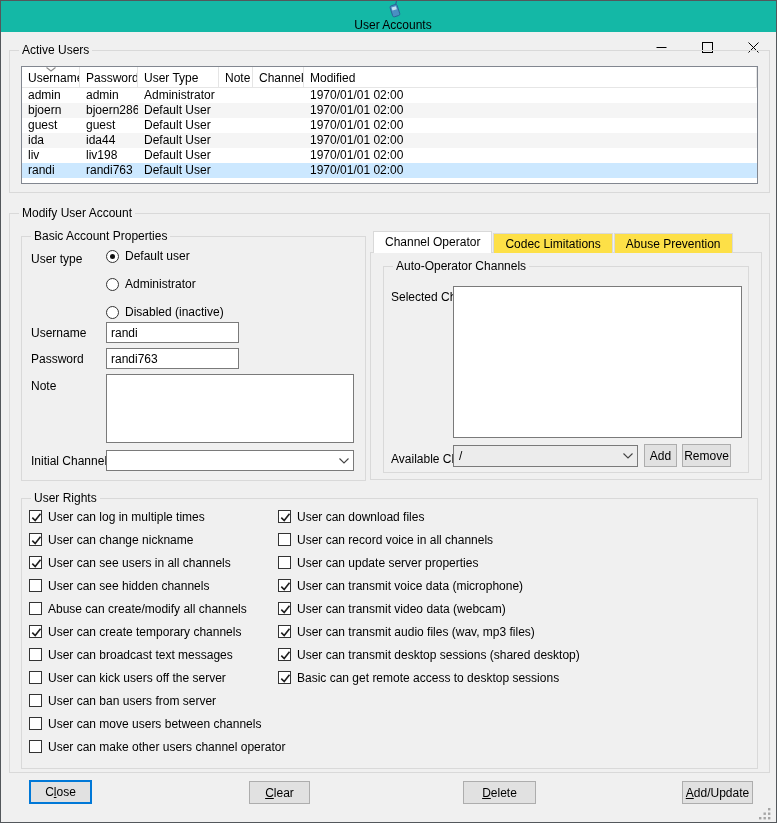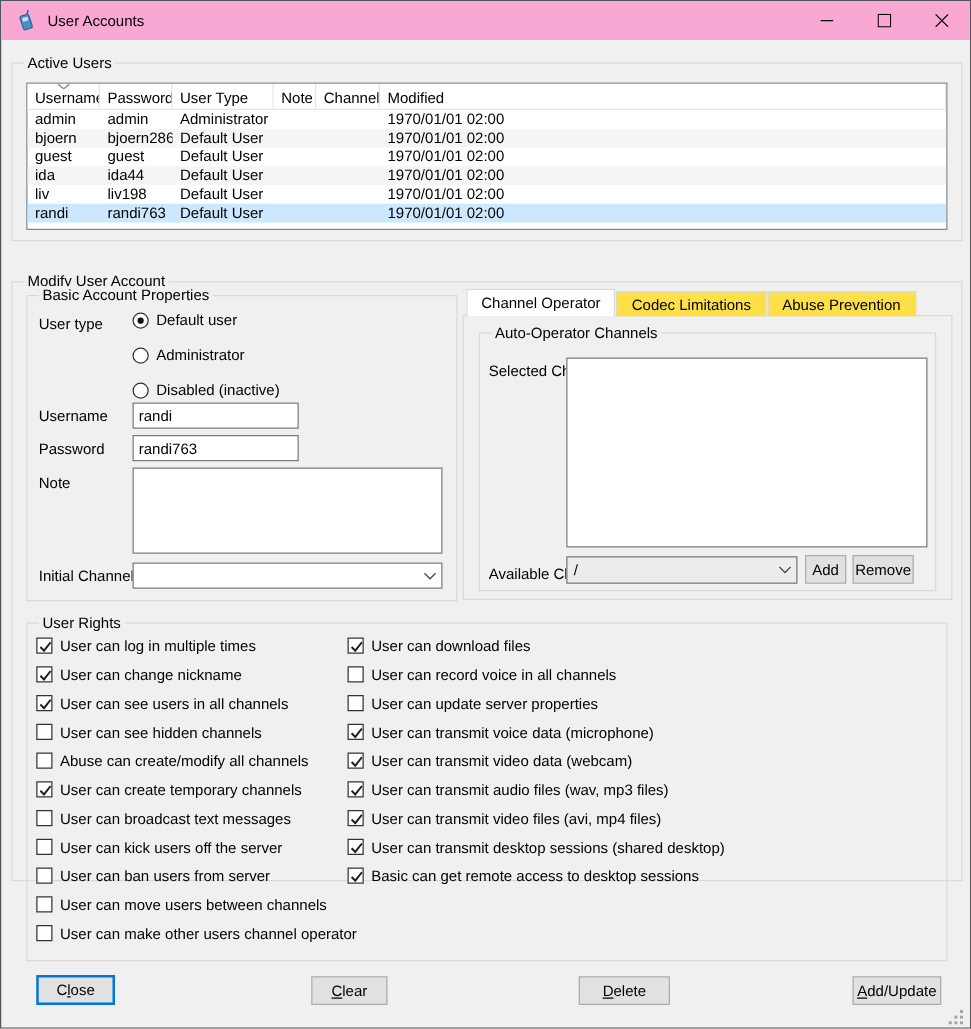--- a/index.html
+++ b/index.html
@@ -3,34 +3,34 @@
 <meta charset="utf-8">
 <style>
   * { box-sizing: border-box; margin: 0; padding: 0; }
   html,body { width:777px; }
   body { font-family: "Liberation Sans", sans-serif; background:#ffffff; }
 
   .window { position:relative; width:777px; height:823px; background:#f0f0f0;
             border:1px solid #53575b; overflow:hidden; }
 
   
-  .titlebar { position:absolute; left:0; top:0; right:0; height:31px; background:#f9a8d4;
-              display:flex; align-items:center; }
+  .titlebar { position:absolute; left:0; top:0; right:0; height:31px; background:#14b8a6;
+              display:flex; align-items:center;flex-direction:column; }
   .app-icon { width:17px; height:17px; margin-left:11px; flex:none; }
   .win-title { margin-left:9px; font-size:12px; color:#000; }
   .caption-buttons { margin-left:auto; display:flex; height:100%; }
   .caption-btn { width:46px; height:31px; display:flex; align-items:center; justify-content:center; }
 
   
   .groupbox { position:absolute; border:1px solid #d9d9d9; }
   .gb-label { position:absolute; top:-8px; left:9px; background:#f0f0f0; padding:0 3px;
               font-size:12px; line-height:15px; white-space:nowrap; color:#000; }
 
   #gb-active  { left:8px;  top:49px;  width:761px; height:143px; }
-  #gb-modify  { left:8px;  top:224px; width:761px; height:480px; }
+  #gb-modify  { left:8px;  top:212px; width:761px; height:560px; }
   #gb-basic   { left:20px; top:235px; width:345px; height:245px; }
   #gb-autoop  { left:382px; top:265px; width:366px; height:207px; }
   #gb-rights  { left:20px; top:497px; width:737px; height:271px; }
 
   
   #users-table { position:absolute; left:20px; top:65px; width:737px; height:118px;
                  background:#fff; border:1px solid #828790; overflow:hidden; }
   .thead { display:flex; height:21px; background:#fff; border-bottom:1px solid #e6e6e6; }
   .th { position:relative; font-size:12px; line-height:20px; padding:1px 0 0 6px;
         border-right:1px solid #e5e5e5; white-space:nowrap; overflow:hidden; }
@@ -367,28 +367,20 @@
           </svg>
         </span>
         <span class="cbtext">User can transmit audio files (wav, mp3 files)</span>
       </div>
       <div class="cbrow">
         <span class="cb on">
           <svg width="13" height="13" viewBox="0 0 13 13">
             <path d="M2.3 6.6 L5.2 9.5 L10.5 2.8" stroke="#1f1f1f" stroke-width="1.6" fill="none"></path>
           </svg>
         </span>
-        <span class="cbtext">User can transmit video files (avi, mp4 files)</span>
-      </div>
-      <div class="cbrow">
-        <span class="cb on">
-          <svg width="13" height="13" viewBox="0 0 13 13">
-            <path d="M2.3 6.6 L5.2 9.5 L10.5 2.8" stroke="#1f1f1f" stroke-width="1.6" fill="none"></path>
-          </svg>
-        </span>
         <span class="cbtext">User can transmit desktop sessions (shared desktop)</span>
       </div>
       <div class="cbrow">
         <span class="cb on">
           <svg width="13" height="13" viewBox="0 0 13 13">
             <path d="M2.3 6.6 L5.2 9.5 L10.5 2.8" stroke="#1f1f1f" stroke-width="1.6" fill="none"></path>
           </svg>
         </span>
         <span class="cbtext">Basic can get remote access to desktop sessions</span>
       </div>

